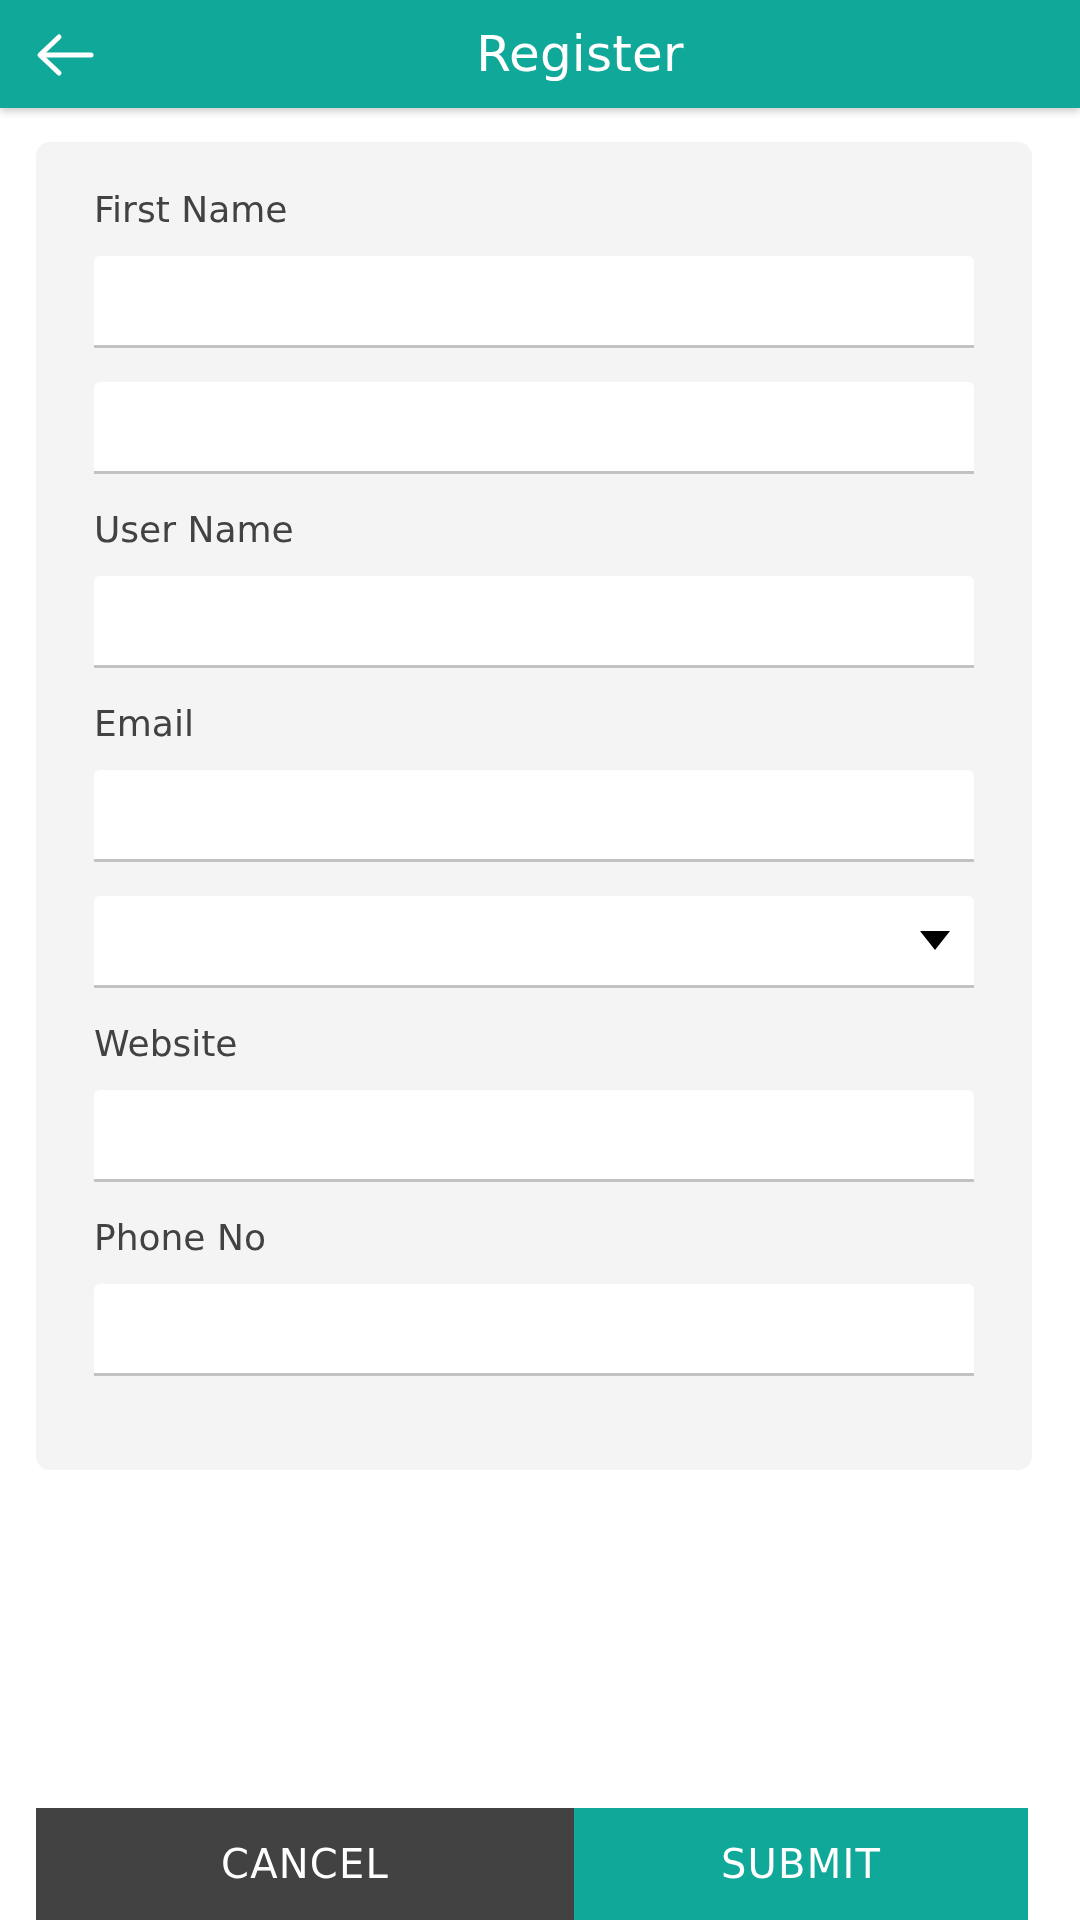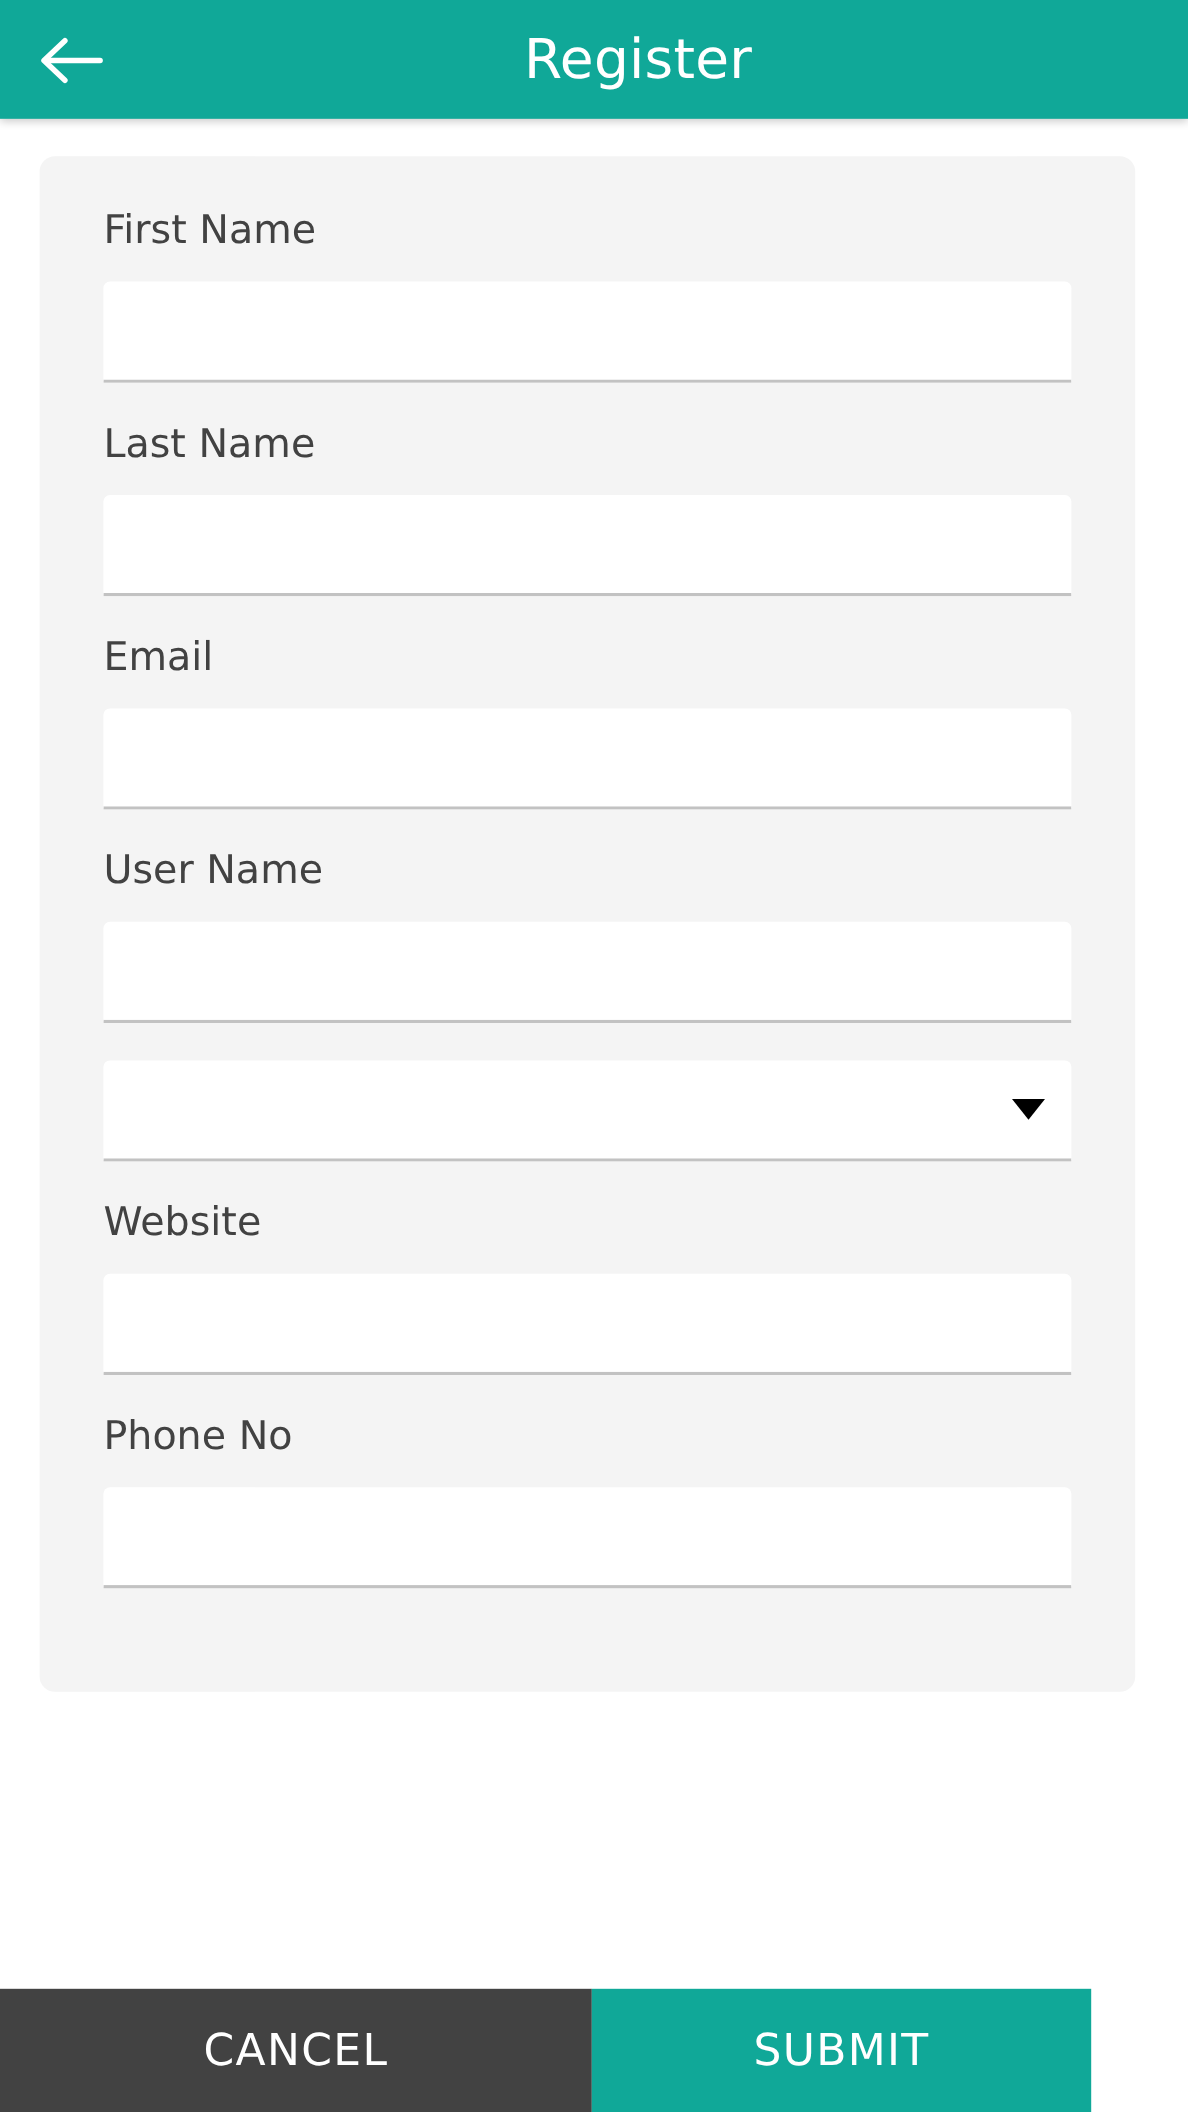--- a/index.html
+++ b/index.html
@@ -141,20 +141,21 @@
     color: #ffffff;
     font-size: 40px;
     letter-spacing: 1.2px;
     cursor: pointer;
     box-sizing: border-box;
     user-select: none;
   }
   #cancel-button {
     width: 538px;
     background: #424242;
+    margin-left: 36px;
   }
   #submit-button {
     width: 454px;
     background: #10a898;
   }
 </style>
 </head>
 <body>
 
 <div id="appbar">
@@ -174,35 +175,34 @@
   <div id="form-card">
 
     <div class="field">
       <span class="field-label">First Name</span>
       <div class="field-input">
         <span class="value" data-ph=""></span>
       </div>
     </div>
 
     <div class="field">
-      <span class="field-label">Last Name</span>
+      <div class="field-input">
+        <span class="value" data-ph=""></span>
+      </div>
+    </div>
+
+    <div class="field">
+      <span class="field-label">User Name</span>
       <div class="field-input">
         <span class="value" data-ph=""></span>
       </div>
     </div>
 
     <div class="field">
       <span class="field-label">Email</span>
-      <div class="field-input">
-        <span class="value" data-ph=""></span>
-      </div>
-    </div>
-
-    <div class="field">
-      <span class="field-label">User Name</span>
       <div class="field-input">
         <span class="value" data-ph=""></span>
       </div>
     </div>
 
 
     <div class="field">
       <div class="field-input">
         <span class="value" data-ph=""></span>
         <span class="caret-icon"></span>

